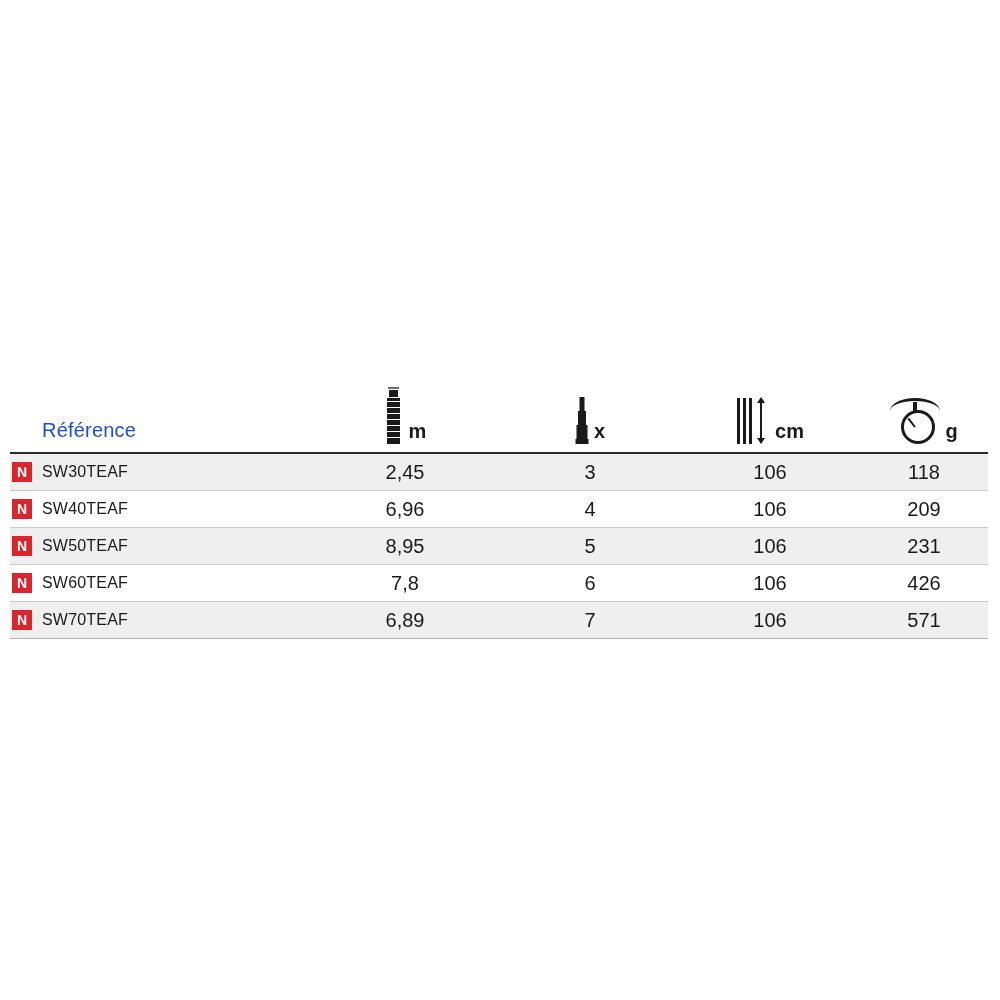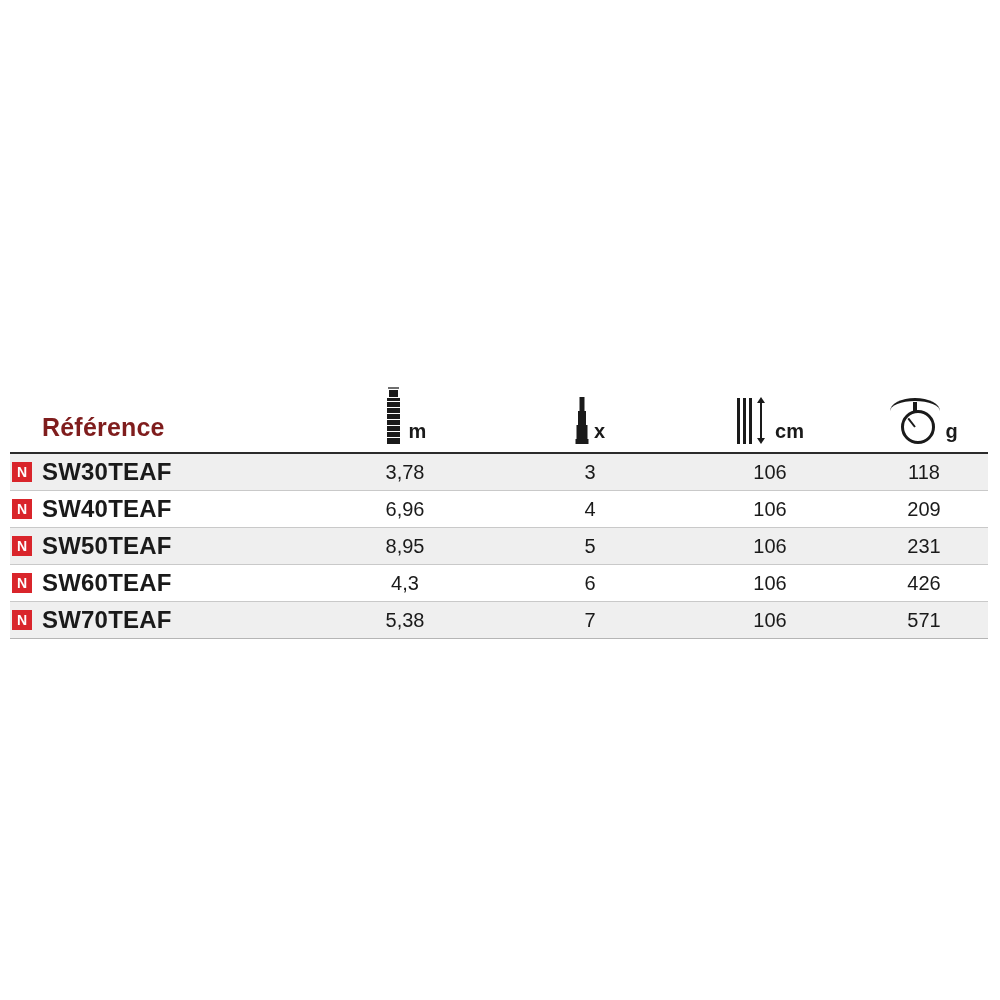--- a/index.html
+++ b/index.html
@@ -38,24 +38,24 @@
 
   thead th {
     padding: 0;
     vertical-align: bottom;
     height: 74px;
     border-bottom: 2px solid #2b2b2b;
   }
   .head-ref {
     text-align: left;
     padding-left: 32px;
-    font-size: 25px;
-    font-weight: bold;
+    font-size: 20px;
+    font-weight: normal;
     letter-spacing: .2px;
-    color: #7f1d1d;
+    color: #1d4ed8;
     padding-bottom: 10px;
   }
   .head-icon-cell {
     text-align: center;
     padding-bottom: 8px;
   }
   .icon-row {
     display: flex;
     align-items: flex-end;
     justify-content: center;
@@ -168,21 +168,21 @@
     width: 20px; height: 20px;
     background: #d9252b;
     color: #ffffff;
     font-size: 14px;
     font-weight: bold;
     line-height: 20px;
     text-align: center;
     flex: 0 0 auto;
     margin-left: 2px;
   }
-  .ref-text { font-size: 24px; letter-spacing: .2px; font-weight: bold; }
+  .ref-text { font-size: 16px; letter-spacing: .2px; }
   td.num { text-align: center; }
 </style>
 </head>
 <body>
 
 <div class="sheet">
   <div class="spec-table-wrap">
     <table class="spec-table">
       <colgroup>
         <col class="c-ref">
@@ -253,21 +253,21 @@
         </tr>
       </thead>
       <tbody>
         <tr class="odd">
           <td class="ref-cell">
             <div class="ref-inner">
               <span class="badge-n">N</span>
               <span class="ref-text">SW30TEAF</span>
             </div>
           </td>
-          <td class="num">3,78</td>
+          <td class="num">2,45</td>
           <td class="num">3</td>
           <td class="num">106</td>
           <td class="num">118</td>
         </tr>
         <tr class="even">
           <td class="ref-cell">
             <div class="ref-inner">
               <span class="badge-n">N</span>
               <span class="ref-text">SW40TEAF</span>
             </div>
@@ -289,33 +289,33 @@
           <td class="num">106</td>
           <td class="num">231</td>
         </tr>
         <tr class="even">
           <td class="ref-cell">
             <div class="ref-inner">
               <span class="badge-n">N</span>
               <span class="ref-text">SW60TEAF</span>
             </div>
           </td>
-          <td class="num">4,3</td>
+          <td class="num">7,8</td>
           <td class="num">6</td>
           <td class="num">106</td>
           <td class="num">426</td>
         </tr>
         <tr class="odd">
           <td class="ref-cell">
             <div class="ref-inner">
               <span class="badge-n">N</span>
               <span class="ref-text">SW70TEAF</span>
             </div>
           </td>
-          <td class="num">5,38</td>
+          <td class="num">6,89</td>
           <td class="num">7</td>
           <td class="num">106</td>
           <td class="num">571</td>
         </tr>
       </tbody>
     </table>
   </div>
 </div>
 
 </body></html>

